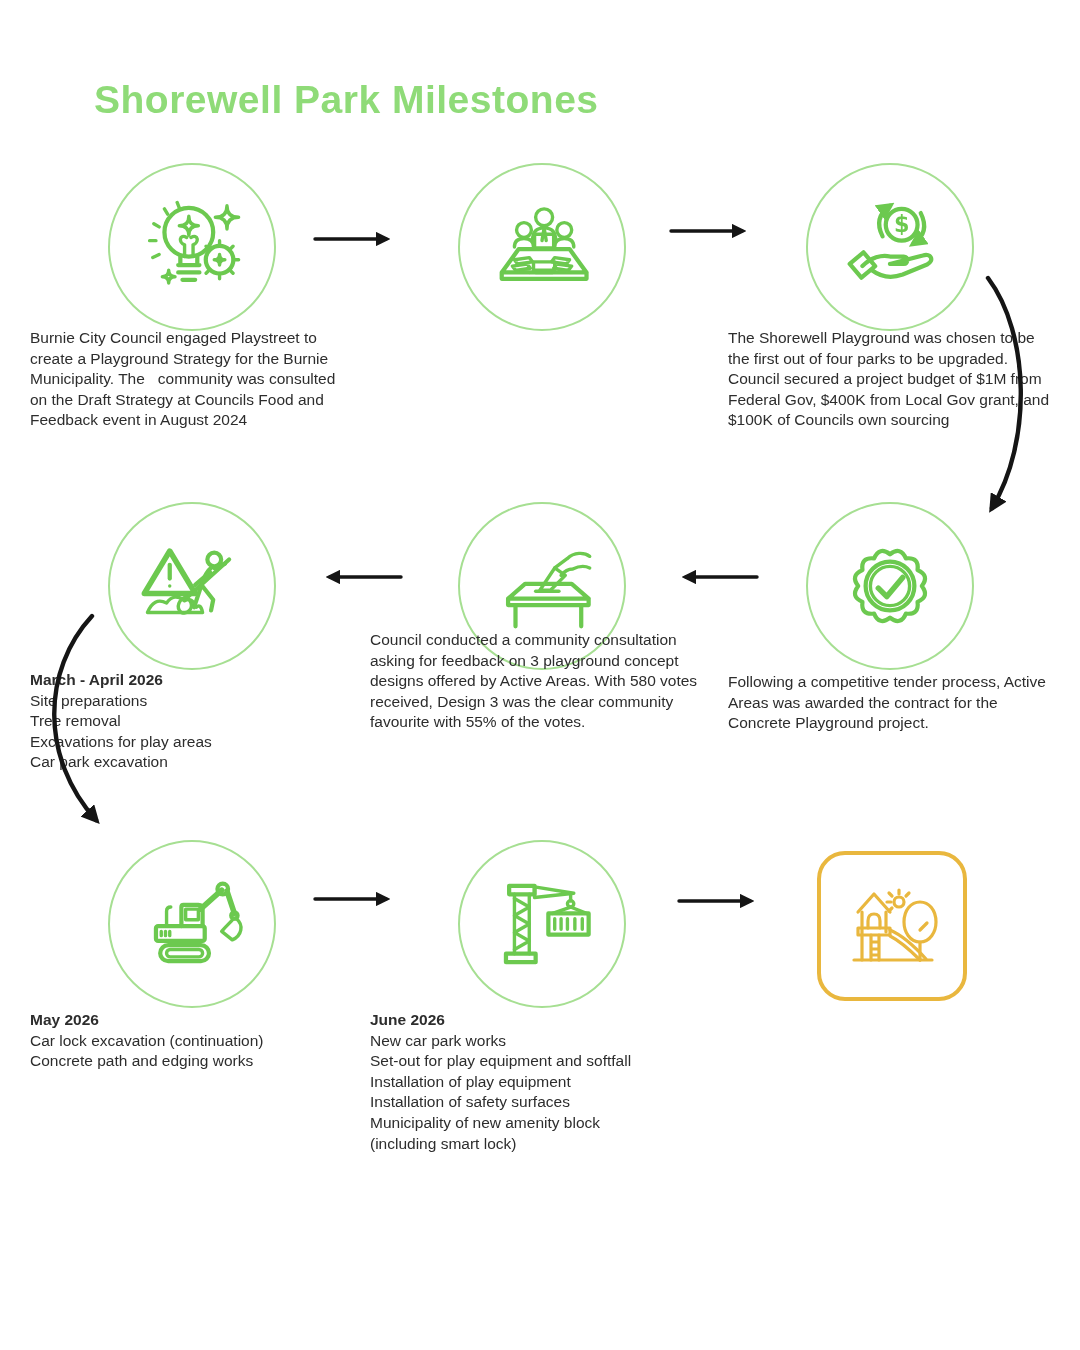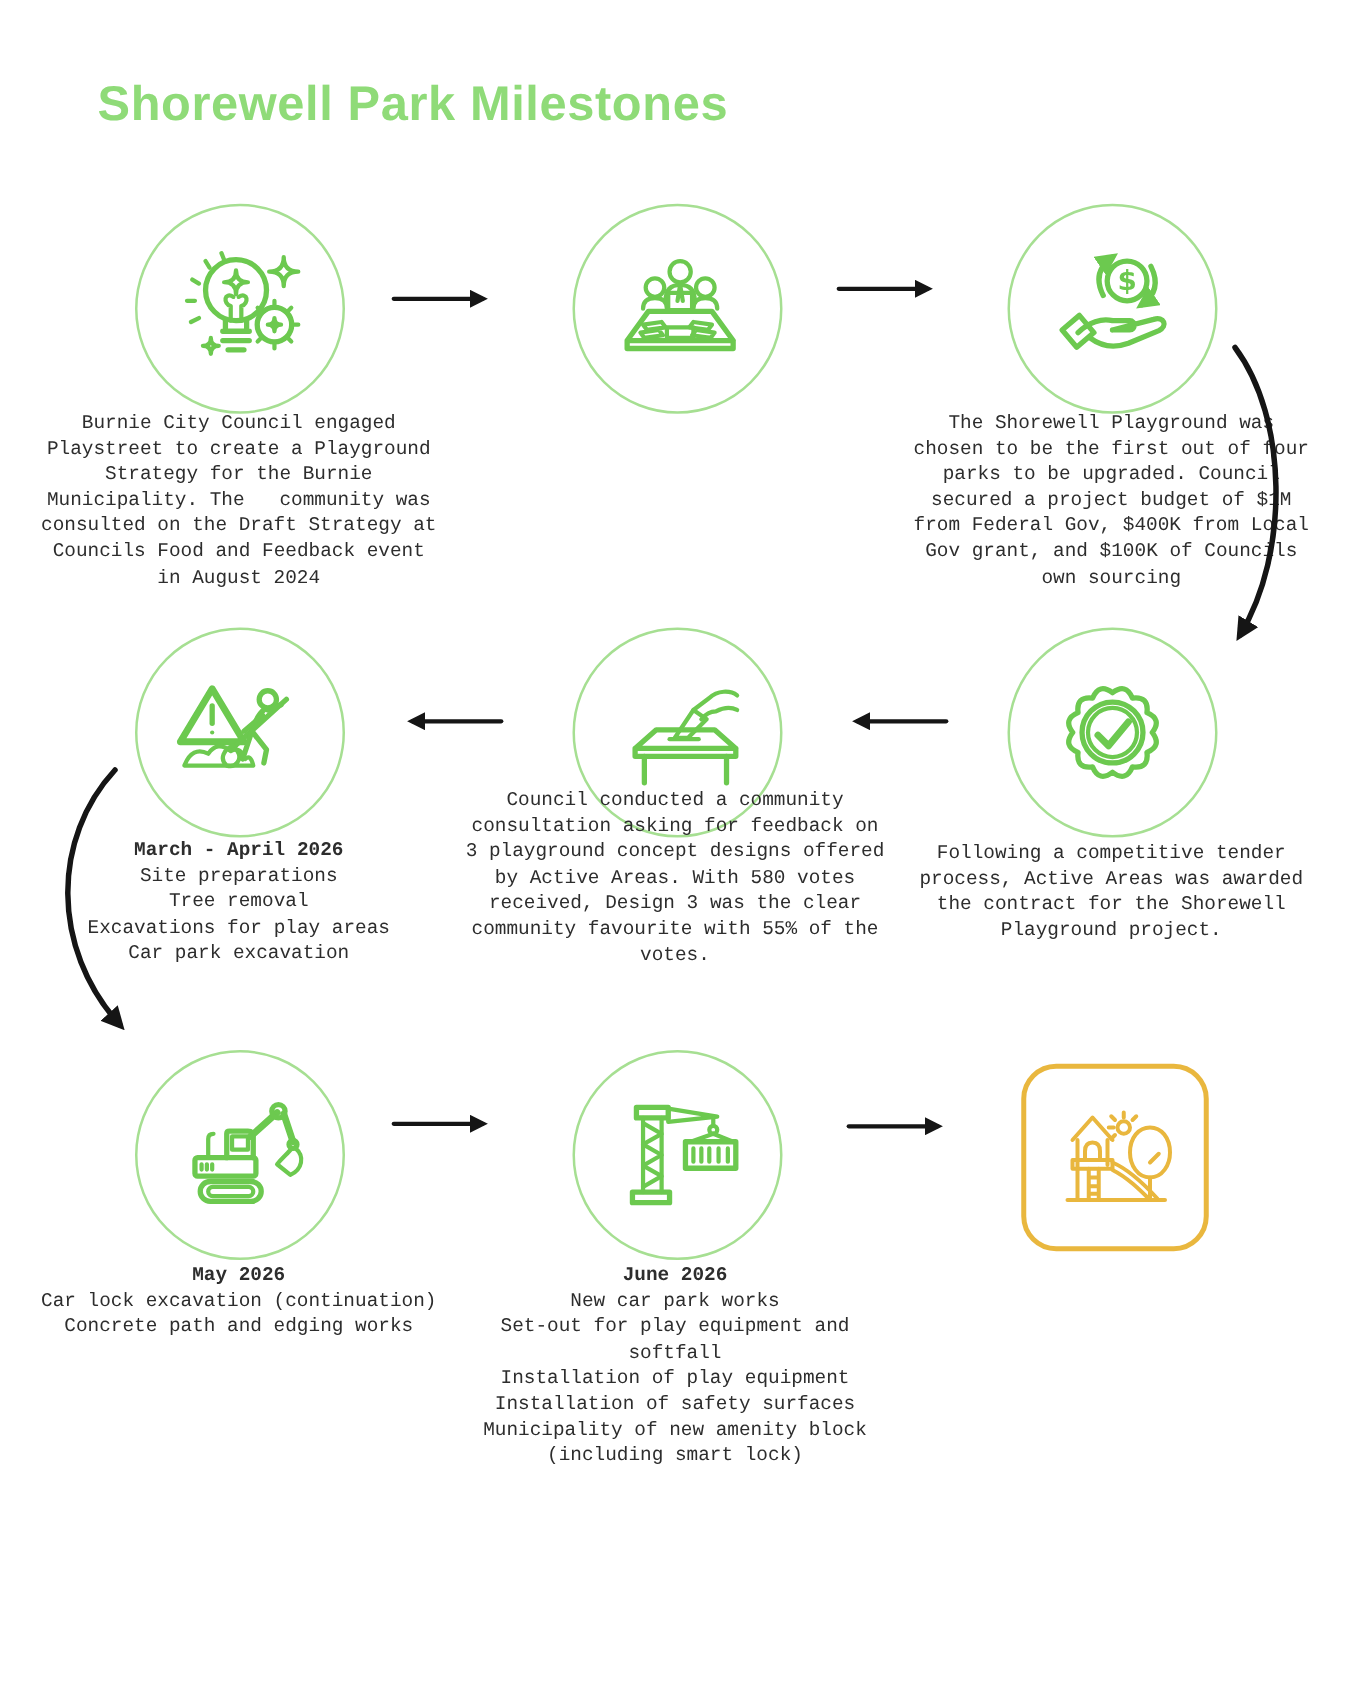--- a/index.html
+++ b/index.html
@@ -1,37 +1,37 @@
 <!DOCTYPE html>
 <html><head>
 <meta charset="utf-8">
 <style>
   html,body { margin:0; padding:0; background:#ffffff; }
   body { width:1080px; height:1350px; position:relative; overflow:hidden;
          font-family:"Liberation Sans", sans-serif; color:#2d2d2d; }
   .canvas { position:absolute; inset:0; }
-  .title { position:absolute; left:78px; top:62px; margin:0;
+  .title { position:absolute; left:78px; top:62px; margin:16px;
            font-size:39px; font-weight:800; letter-spacing:.5px; color:#8fdb78; }
   .node { position:absolute; display:flex; align-items:center; justify-content:center; }
   .circle { width:164px; height:164px; border:2px solid #a6df92; border-radius:50%;
             display:flex; align-items:center; justify-content:center; background:#fff; }
   .square { width:142px; height:142px; border:4px solid #e9b73e; border-radius:28px;
             display:flex; align-items:center; justify-content:center; background:#fff; }
   .icon { width:106px; height:106px; }
   .square .icon { width:100px; height:100px; }
   .icon path, .icon circle, .icon line, .icon rect, .icon polyline, .icon polygon {
      fill:none; stroke:#6cc94f; stroke-width:4; stroke-linecap:round; stroke-linejoin:round; }
   .icon .thin { stroke-width:3.2; }
   .icon .thick { stroke-width:5.2; }
   .icon .fill { fill:#6cc94f; stroke:none; }
   .icon text { fill:#6cc94f; stroke:none; font-weight:bold;
                font-family:"DejaVu Sans", sans-serif; }
   .icon-yellow path, .icon-yellow circle, .icon-yellow line, .icon-yellow rect,
   .icon-yellow polyline { stroke:#e9b73e; }
-  .txt { position:absolute; text-align:center; font-size:15.5px; line-height:1.33;font-family:Liberation Mono, monospace; }
+  .txt { position:absolute; font-size:15.5px; line-height:1.33; }
   .txt .heading { font-weight:bold; }
   .txt .body, .txt .lines { white-space:pre-wrap; }
   .arrow { position:absolute; }
   .arrow line, .arrow path { stroke:#151515; fill:none; stroke-linecap:round; }
   .arrow line { stroke-width:3.4; }
   .arrow path { stroke-width:4.4; }
 </style>
 </head>
 <body>
 
@@ -110,21 +110,21 @@
     <div class="circle">
       <svg class="icon" viewBox="0 0 100 100">
         <path d="M80 50 Q87.7 60.1 76 65 Q77.6 77.6 65 76 Q60.1 87.7 50 80 Q39.9 87.7 35 76 Q22.4 77.6 24 65 Q12.3 60.1 20 50 Q12.3 39.9 24 35 Q22.4 22.4 35 24 Q39.9 12.3 50 20 Q60.1 12.3 65 24 Q77.6 22.4 76 35 Q87.7 39.9 80 50 Z"></path>
         <circle cx="50" cy="50" r="23"></circle>
         <circle cx="50" cy="50" r="18.5" class="thin"></circle>
         <polyline points="39,52 47,60 62,42" class="thick"></polyline>
       </svg>
     </div>
   </div>
   <div class="txt" style="left:728px; top:672px; width:322px;">
-    <div class="body">Following a competitive tender process, Active Areas was awarded the contract for the Shorewell Playground project.</div>
+    <div class="body">Following a competitive tender process, Active Areas was awarded the contract for the Concrete Playground project.</div>
   </div>
 
   <div class="node" style="left:458px; top:502px;">
     <div class="circle">
       <svg class="icon" viewBox="0 0 100 100">
         <path d="M18 62 L34 48 H78 L94 62 Z M18 62 V68 H94 V62"></path>
         <path d="M25 68 V88 M87 68 V88"></path>
         <path d="M44 55 H66" class="thin"></path>
         <path d="M48 54 L62 33 L72 40 L58 54 Z" class="thin"></path>
         <path d="M62 33 L74 24 M74 24 C80 18 90 18 95 22 M79 34 C85 31 91 31 95 33 M68 40 C72 35 76 34 79 34" class="thin"></path>

